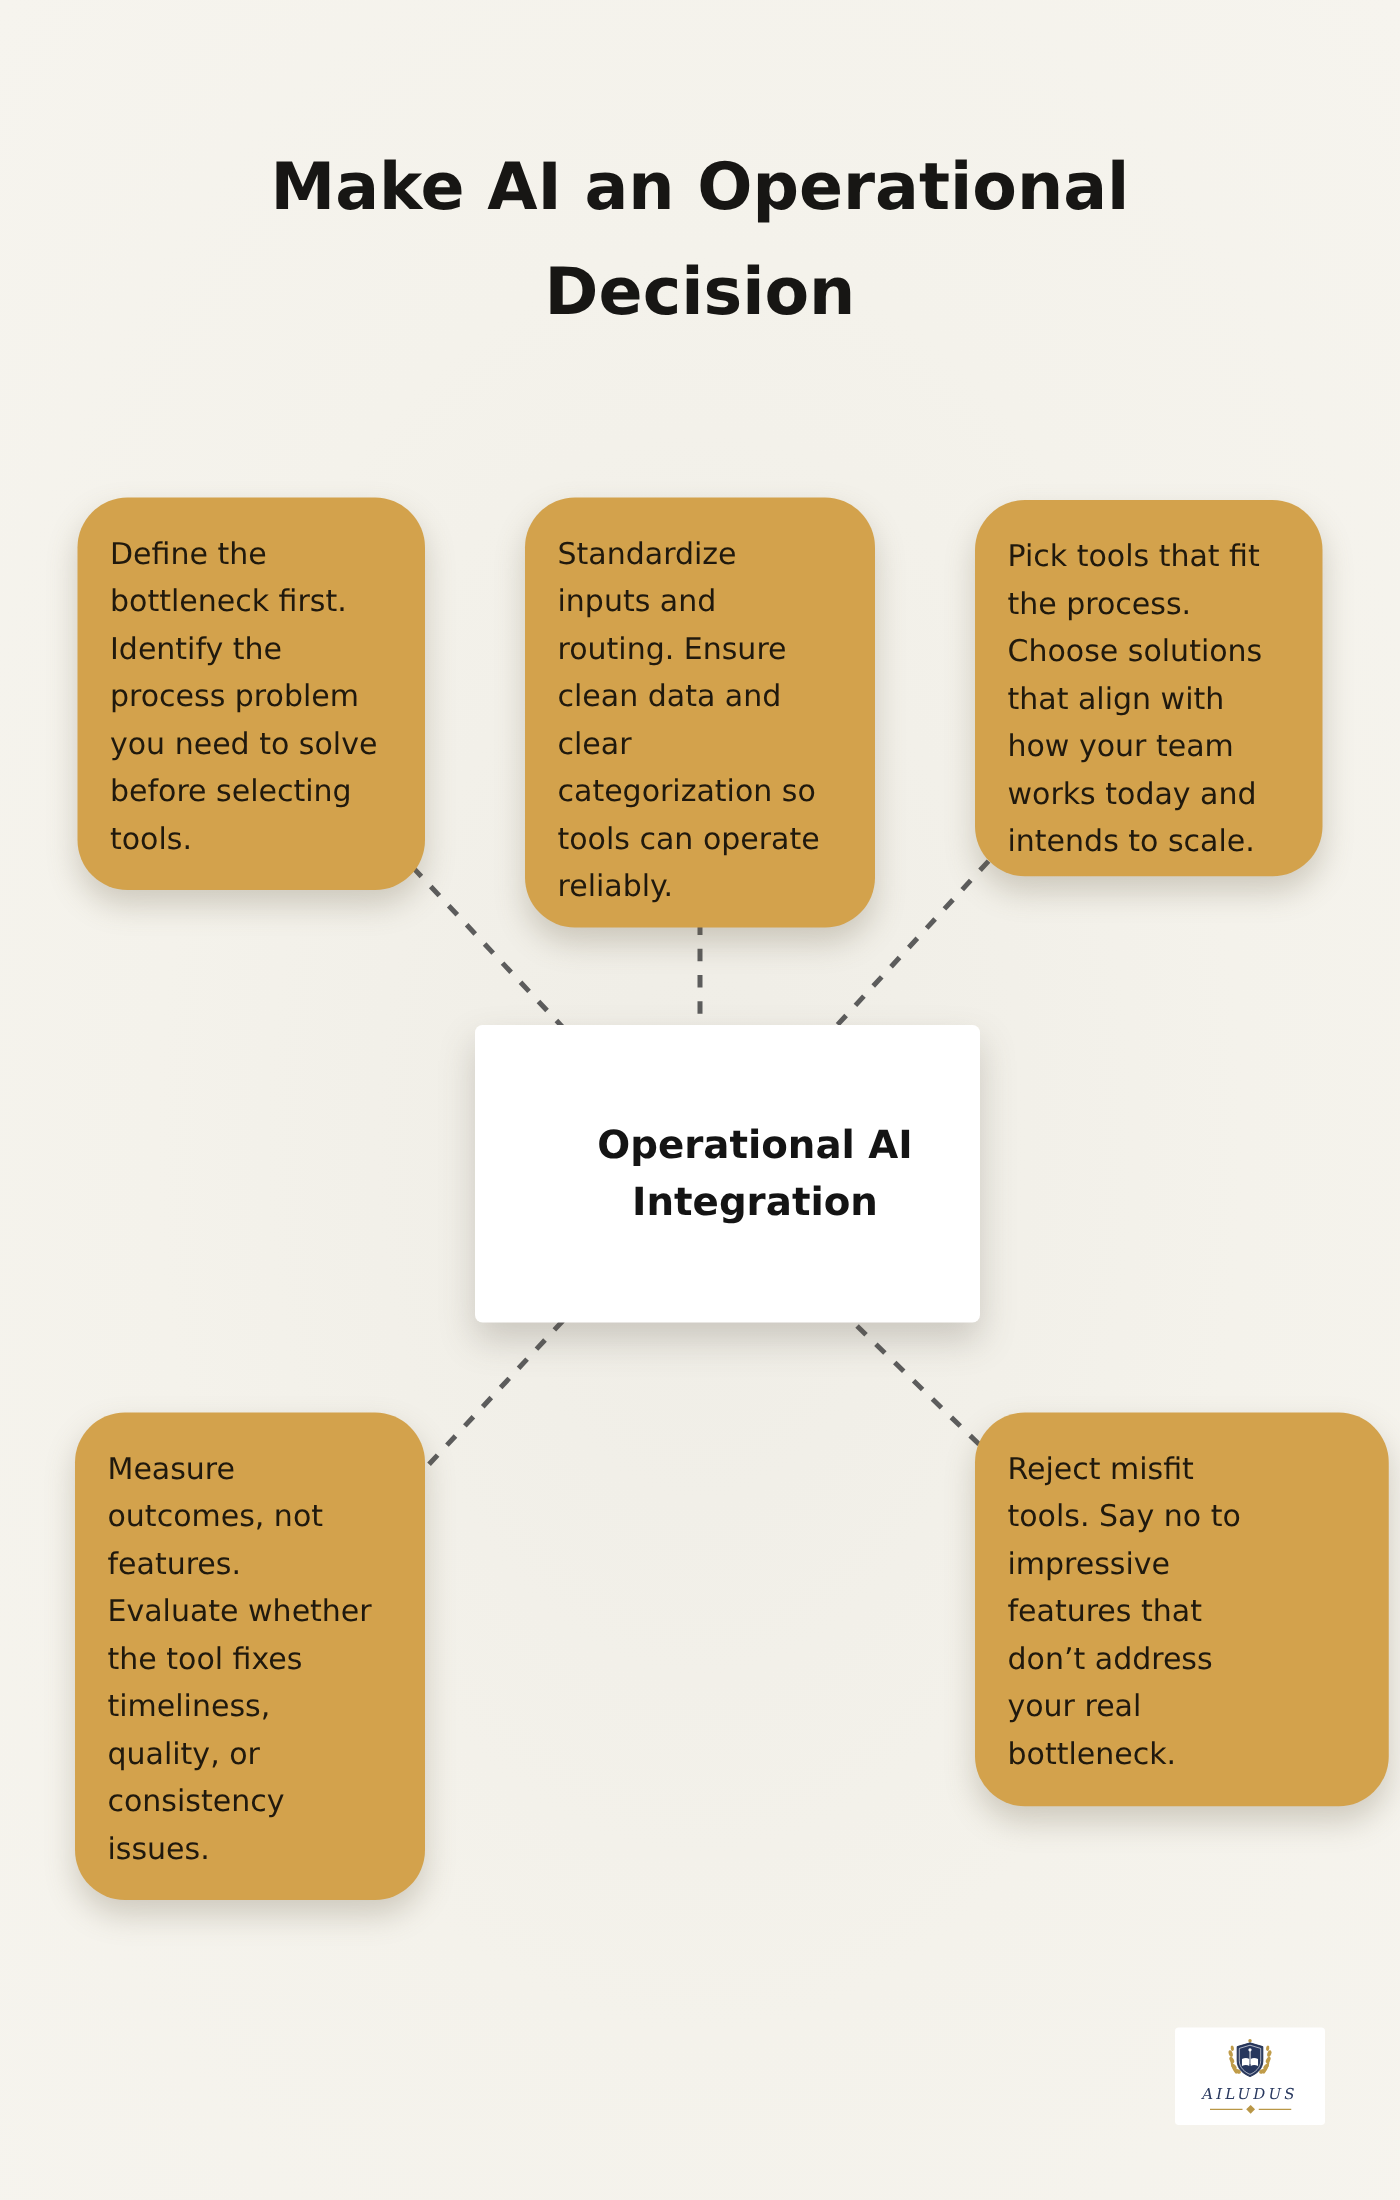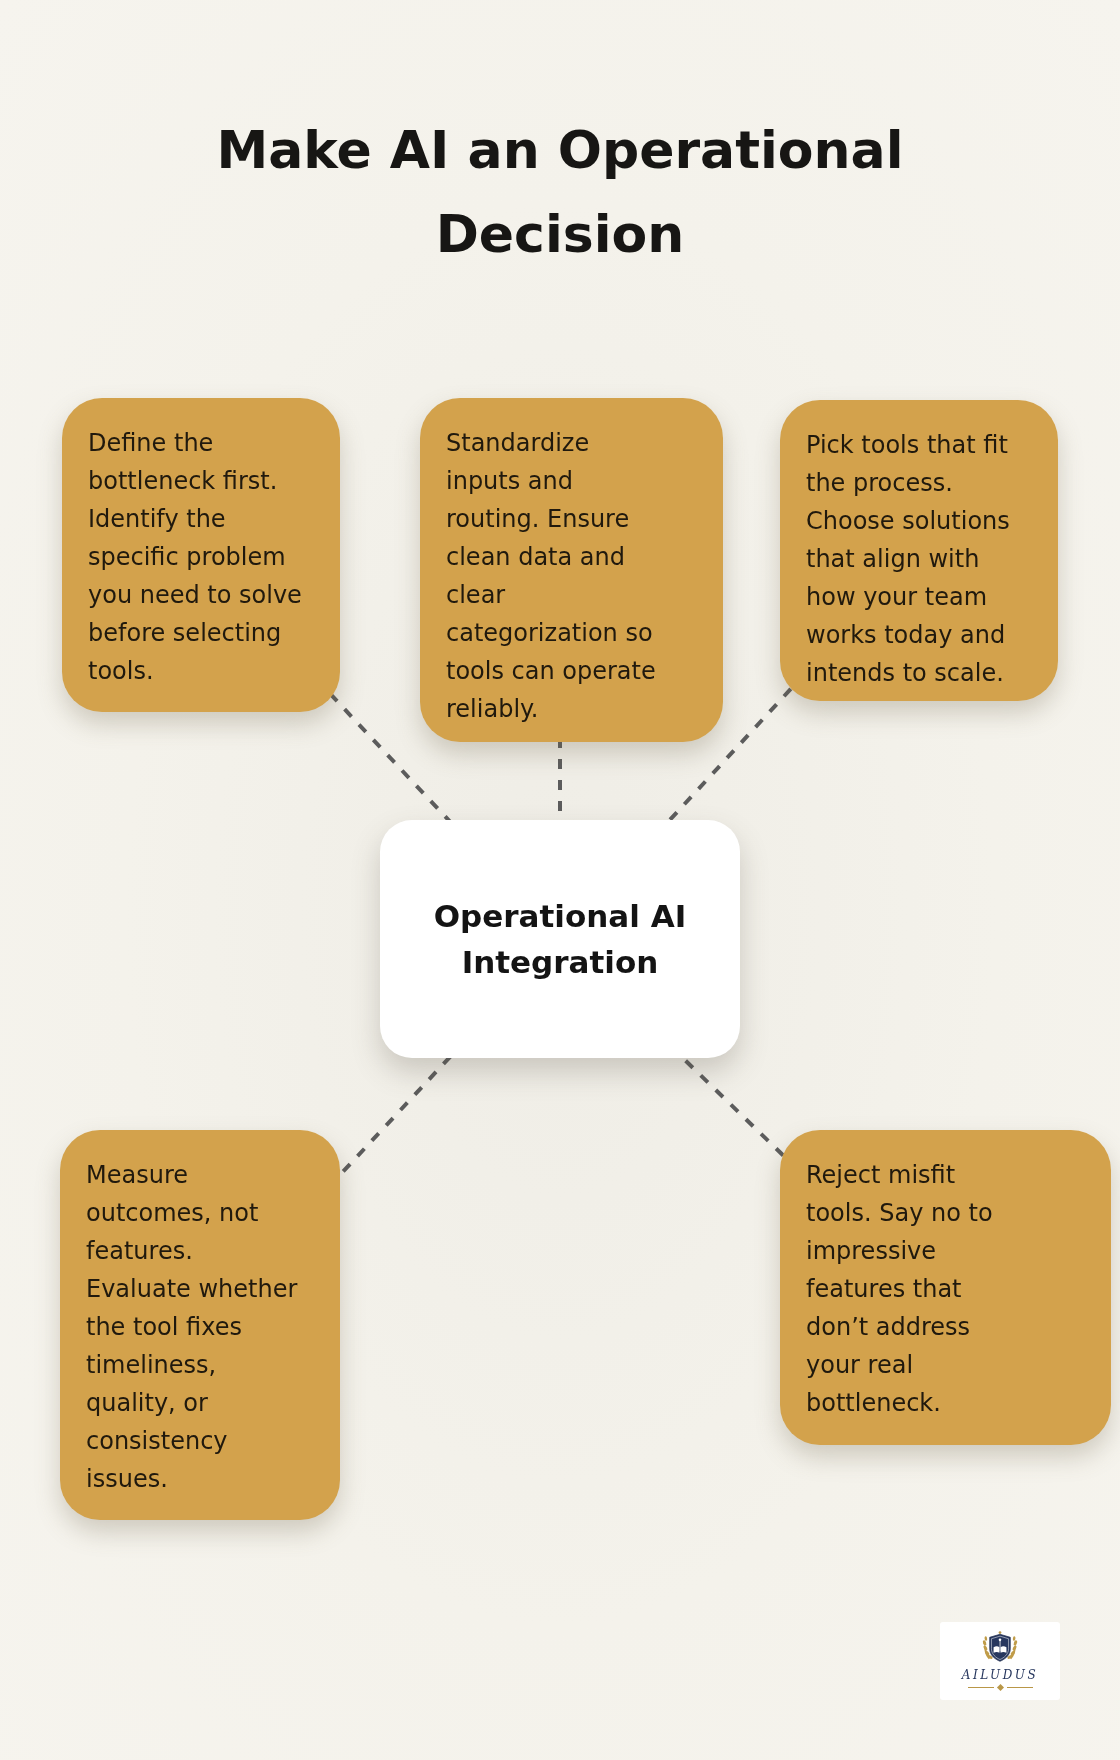--- a/index.html
+++ b/index.html
@@ -47,36 +47,37 @@
     padding:26px 12px 0 26px;
   }
   .card-text {
     margin:0;
     font-size:24px;
     line-height:38px;
     color:#20190d;
     white-space:pre-line;
   }
   .card-1 { left:62px;  top:398px;  width:278px; height:314px; }
-  .card-2 { left:420px; top:398px;  width:303px; height:344px; }
+  .card-2 { left:420px; top:398px;  width:280px; height:344px; }
   .card-3 { left:780px; top:400px;  width:278px; height:301px; }
   .card-4 { left:60px;  top:1130px; width:280px; height:390px; }
   .card-5 { left:780px; top:1130px; width:331px; height:315px; }
   .center-node {
     position:absolute;
     left:380px; top:820px;
     width:360px; height:238px;
     background:#ffffff;
-    border-radius:32px;
+    border-radius:6px;
     box-shadow:0 14px 28px rgba(90,85,70,0.25);
     z-index:2;
     display:flex;
     align-items:center;
     justify-content:center;
     text-align:center;
+    padding-left:44px;
   }
   .center-label {
     font-size:31px;
     line-height:46px;
     font-weight:800;
     color:#141414;
     white-space:pre-line;
   }
   .logo-box {
     position:absolute;
@@ -133,21 +134,21 @@
     <line x1="560" y1="570" x2="560" y2="939"></line>
     <line x1="919" y1="550" x2="560" y2="939"></line>
     <line x1="200" y1="1325" x2="560" y2="939"></line>
     <line x1="919" y1="1287" x2="560" y2="939"></line>
   </svg>
 
   <div class="card card-1">
     <p class="card-text">Define the
 bottleneck first.
 Identify the
-specific problem
+process problem
 you need to solve
 before selecting
 tools.</p>
   </div>
 
   <div class="card card-2">
     <p class="card-text">Standardize
 inputs and
 routing. Ensure
 clean data and

